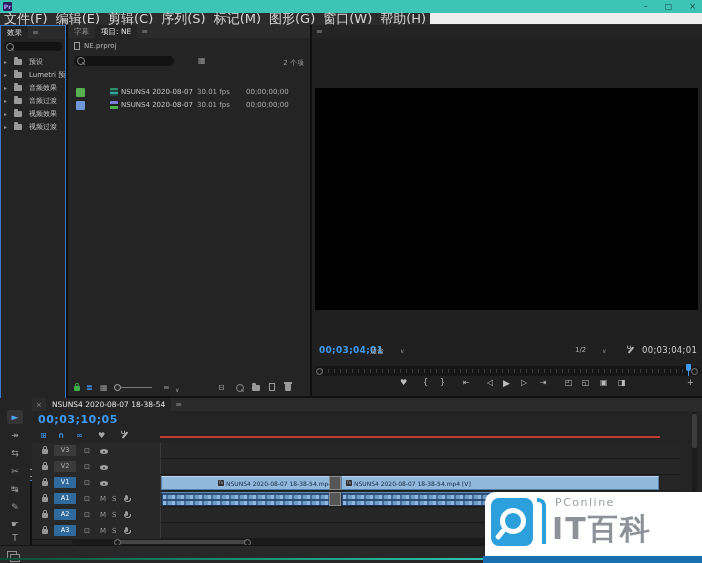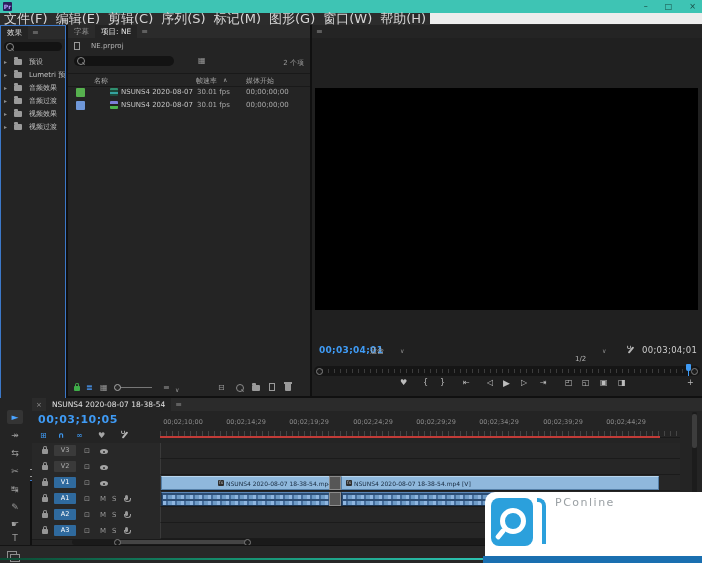--- a/index.html
+++ b/index.html
@@ -182,35 +182,29 @@
     <span class="ic-page" style="position:absolute;left:26px;bottom:3px"></span>
     <span class="ic-trash" style="position:absolute;left:40px;bottom:3px"></span>
   </div>
 
   <div class="panel panel-project">
     <div class="tabrow">
       <span class="tab">字幕</span>
       <span class="tab active">项目: NE</span>
       <span class="pmenu">≡</span>
     </div>
-    <div style="position:absolute;left:6px;top:17px;display:flex;align-items:flex-end;gap:11px">
+    <div style="position:absolute;left:6px;top:17px;display:flex;align-items:flex-end;gap:4px">
       <span class="ic-page"></span>
       <span style="font-size:7px;color:#b5b5b5">NE.prproj</span>
     </div>
     <div class="searchbox" style="position:absolute;left:6px;top:31px;width:100px;height:10px">
       <span class="ic-search" style="position:absolute;left:3px;top:1px"></span>
     </div>
     <span class="pt" style="left:130px;top:31px">▦</span>
     <span style="position:absolute;right:6px;top:33px;font-size:7px;color:#9c9c9c">2 个项</span>
-    <div class="proj-col-head">
-      <span style="position:absolute;left:26px;top:2px">名称</span>
-      <span style="position:absolute;left:128px;top:2px">帧速率</span>
-      <span style="position:absolute;left:155px;top:2px;font-size:6px">∧</span>
-      <span style="position:absolute;left:178px;top:2px">媒体开始</span>
-    </div>
     <div class="proj-item" style="top:61px">
       <span class="chip" style="background:#56b04e"></span>
       <span class="ic-seq" style="position:absolute;left:42px;top:2px"></span>
       <span class="cell-name">NSUNS4 2020-08-07 18-38-54</span>
       <span class="cell-fps">30.01 fps</span>
       <span class="cell-start">00;00;00;00</span>
     </div>
     <div class="proj-item" style="top:74px">
       <span class="chip" style="background:#6f97d8"></span>
       <span class="ic-clipicon" style="position:absolute;left:42px;top:2px"></span>
@@ -236,21 +230,21 @@
 
   <div class="panel panel-program">
     <div class="tabrow" style="background:#242424">
       <span class="pmenu">≡</span>
     </div>
     <div class="video"></div>
     <div style="position:absolute;left:0;top:318px;width:390px;height:16px">
       <span class="tc-blue" style="position:absolute;left:7px;top:2px">00;03;04;01</span>
       <span class="ddl" style="position:absolute;left:58px;top:3px">适合</span>
       <span class="caret" style="position:absolute;left:88px;top:4px">∨</span>
-      <span class="ddl" style="position:absolute;left:263px;top:12px">1/2</span>
+      <span class="ddl" style="position:absolute;left:263px;top:3px">1/2</span>
       <span class="caret" style="position:absolute;left:290px;top:4px">∨</span>
       <span class="ic-wrench" style="position:absolute;left:314px;top:2px"></span>
       <span class="tc-gray" style="position:absolute;left:330px;top:2px">00;03;04;01</span>
     </div>
     <div class="scrubber">
       <div class="scrubticks"></div>
       <span class="ring" style="left:2px;top:2px"></span>
       <span class="ring" style="right:2px;top:2px"></span>
       <span class="playhead" style="left:372px"></span>
     </div>
@@ -288,31 +282,20 @@
       <span class="tab active">NSUNS4 2020-08-07 18-38-54</span>
       <span class="pmenu">≡</span>
     </div>
     <span class="tl-tc">00;03;10;05</span>
     <span class="tl-ic" style="left:8px">⊞</span>
     <span class="tl-ic" style="left:26px;font-weight:bold">∩</span>
     <span class="tl-ic" style="left:44px">∞</span>
     <span class="tl-ic gray" style="left:66px">♥</span>
     <span class="ic-wrench" style="position:absolute;left:88px;top:32px"></span>
 
-    <div class="ruler">
-      <span class="rtick" style="left:23px">00;02;10;00</span>
-      <span class="rtick" style="left:86px">00;02;14;29</span>
-      <span class="rtick" style="left:149px">00;02;19;29</span>
-      <span class="rtick" style="left:213px">00;02;24;29</span>
-      <span class="rtick" style="left:276px">00;02;29;29</span>
-      <span class="rtick" style="left:339px">00;02;34;29</span>
-      <span class="rtick" style="left:403px">00;02;39;29</span>
-      <span class="rtick" style="left:466px">00;02;44;29</span>
-      <div class="rticks-bg"></div>
-    </div>
     <div class="renderbar"></div>
 
     <div class="trk" style="top:45px">
       <div class="trk-head">
         <span class="ic-lock" style="position:absolute;left:10px;top:6px"></span>
         <span class="tname">V3</span>
         <span class="th-ic" style="left:52px">⊡</span>
         <span class="ic-eye" style="position:absolute;left:68px;top:6px"></span>
       </div>
       <div class="lane"></div>
@@ -406,16 +389,17 @@
 
   <div class="statusbar">
     <span class="status-icon"></span>
   </div>
   <div class="grad-line"></div>
 
   <div class="wm-card">
     <div class="wm-appicon"></div>
     <div class="wm-bracket"></div>
     <div class="wm-brand">PConline</div>
+    <div class="wm-title">IT百科</div>
   </div>
   <div class="wm-bluebar"></div>
 
 </div>
 
 </body></html>

